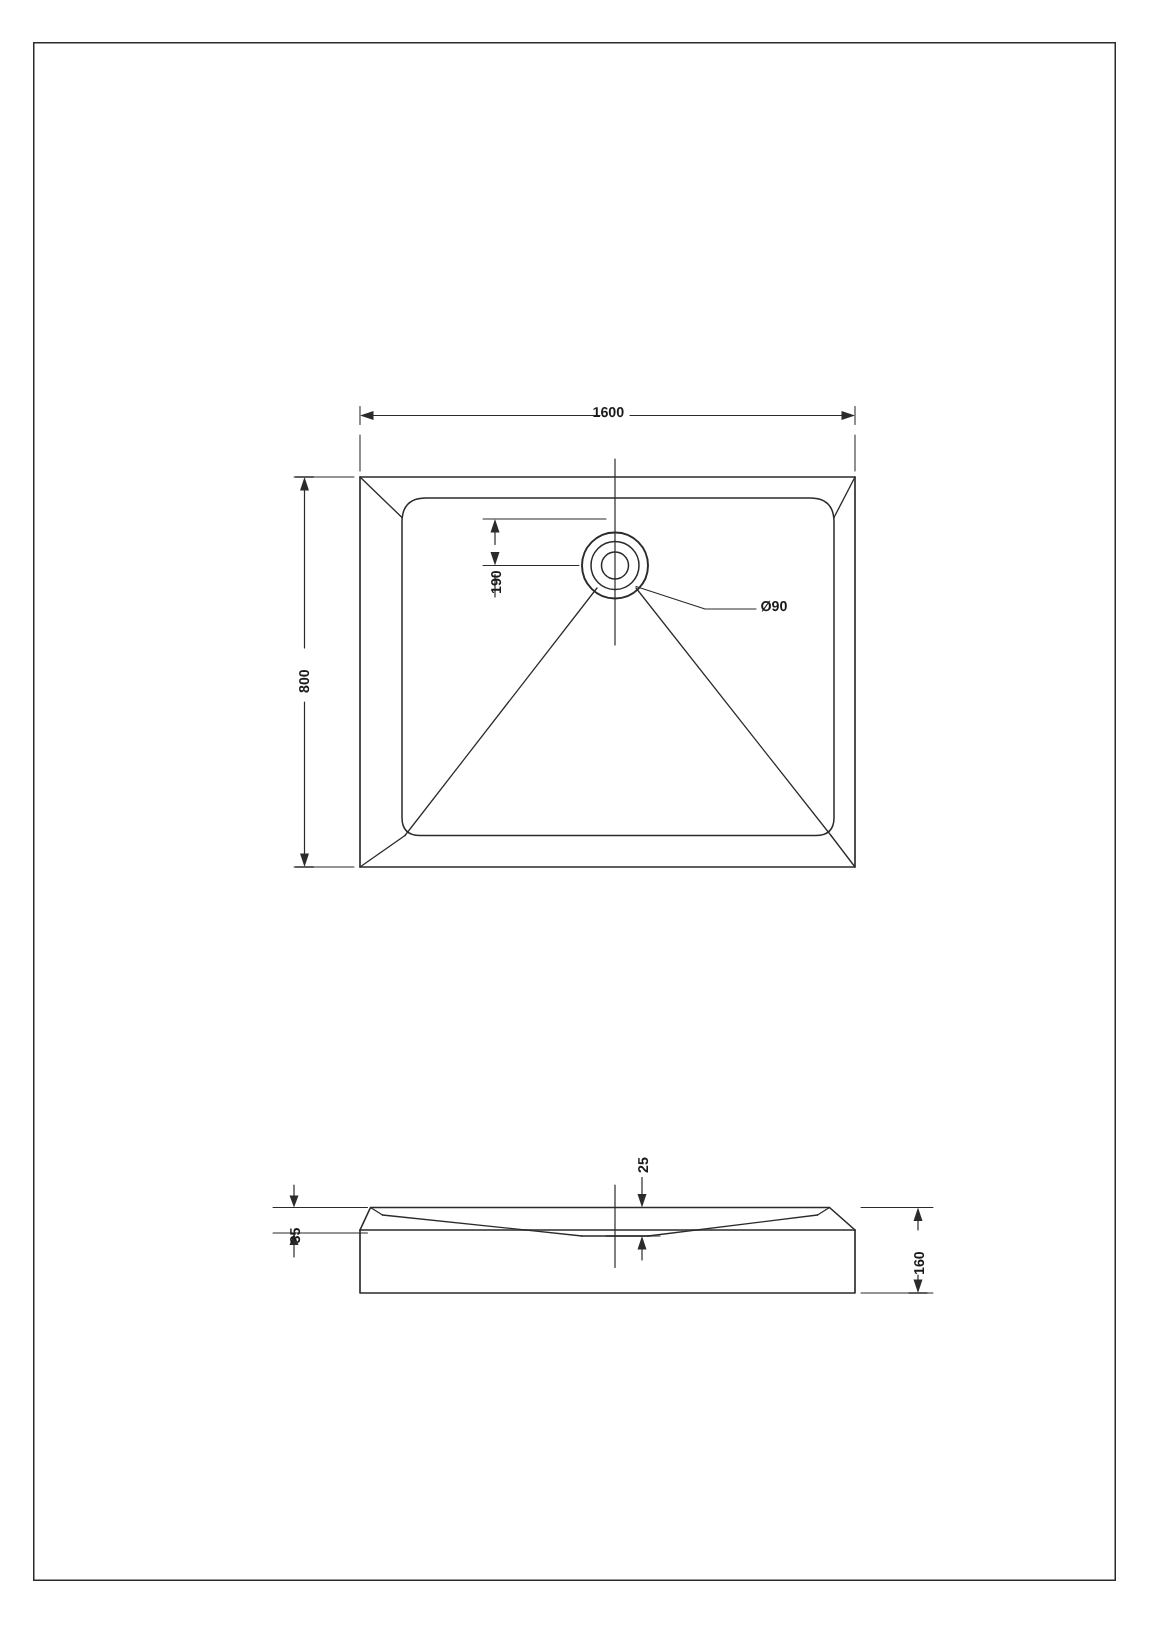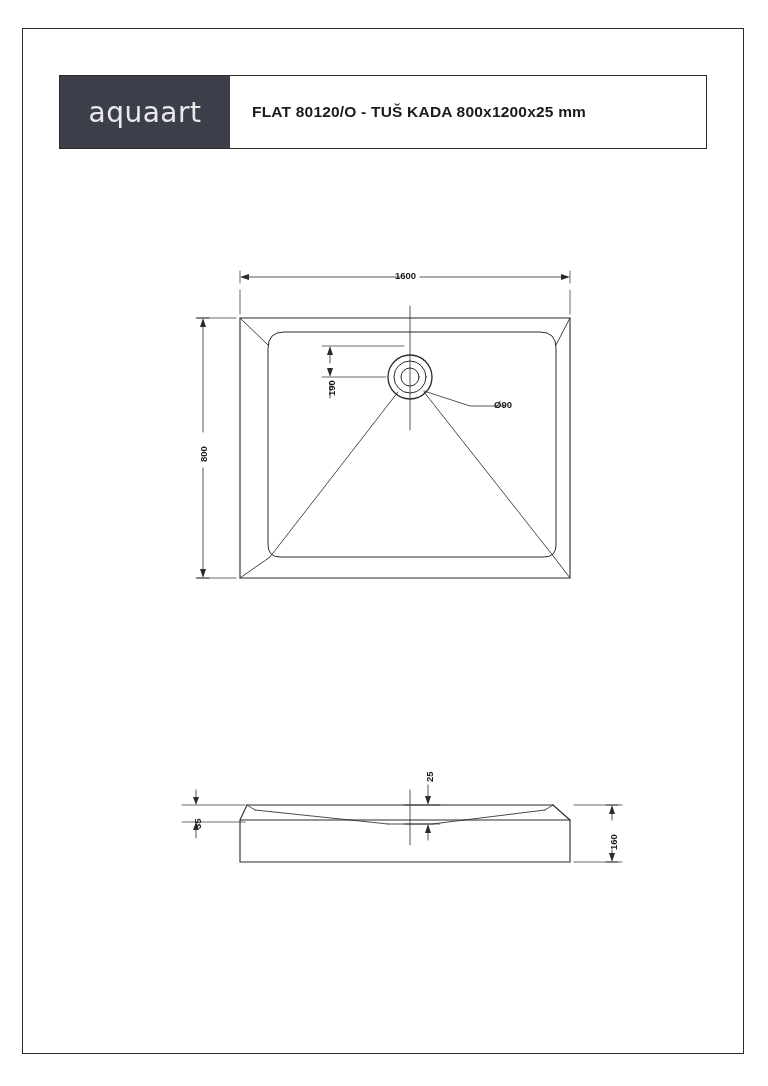--- a/index.html
+++ b/index.html
@@ -88,28 +88,20 @@
     transform-origin: left top;
   }
 </style>
 </head>
 <body>
 
 <div class="page">
 
   <div class="frame"></div>
 
-  <div class="title-block">
-    <div class="brand-cell">
-      <span class="brand-text">aquaart</span>
-    </div>
-    <div class="title-cell">
-      <span class="title-text">FLAT 80120/O - TUŠ KADA 800x1200x25 mm</span>
-    </div>
-  </div>
 
   <svg class="svg-layer" viewBox="0 0 768 1086">
     <g fill="none" stroke="#2b2b2b" stroke-width="1.1" stroke-linejoin="round" stroke-linecap="round">
 
       <path d="M240,318 L570,318 L570,578 L240,578 Z"></path>
 
       <path d="M268,348 Q268,332 284,332 L540,332 Q556,332 556,348 L556,545 Q556,557 544,557 L280,557 Q268,557 268,545 Z" stroke-width="1"></path>
 
       <path d="M240,318 L268,345" stroke-width="0.9"></path>
       <path d="M570,318 L556,345" stroke-width="0.9"></path>
@@ -184,21 +176,21 @@
       <path d="M606,862 L618,862" stroke-width="0.7"></path>
     </g>
   </svg>
 
   <div class="dim-label" style="left:395px; top:270px;">1600</div>
 
   <div class="dim-label rot" style="left:198px; top:462px;">800</div>
 
   <div class="dim-label rot" style="left:326px; top:396px;">190</div>
 
-  <div class="dim-label" style="left:494px; top:399px;">Ø90</div>
+  <div class="dim-label" style="left:507px; top:399px;">Ø90</div>
 
   <div class="dim-label rot" style="left:424px; top:782px;">25</div>
 
   <div class="dim-label rot" style="left:192px; top:829px;">35</div>
 
   <div class="dim-label rot" style="left:608px; top:850px;">160</div>
 
 </div>
 
 </body></html>

